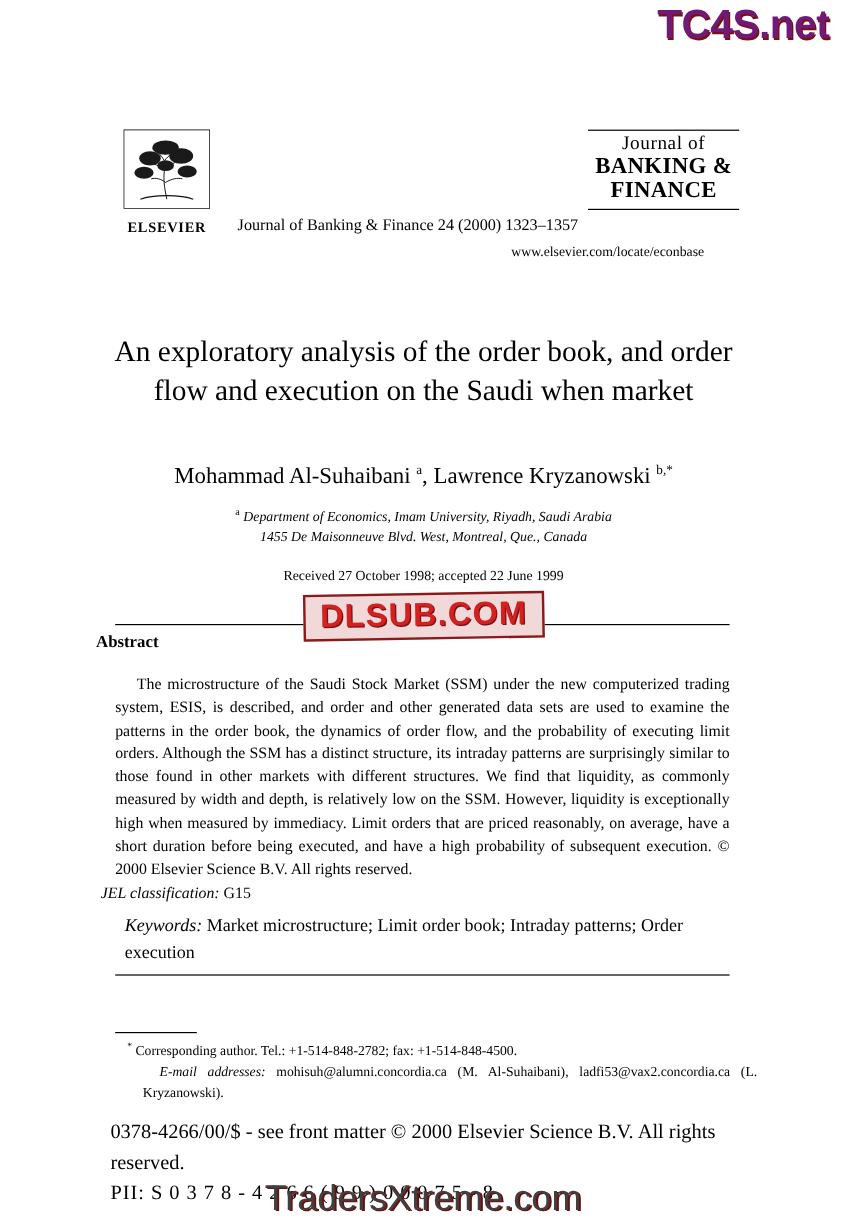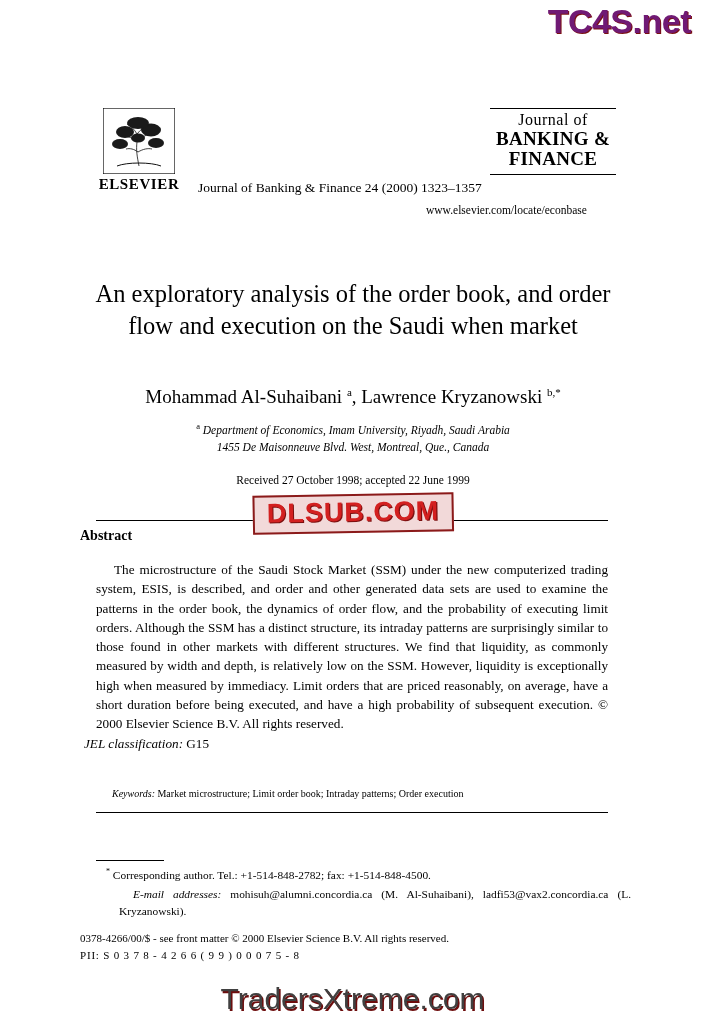--- a/index.html
+++ b/index.html
@@ -82,24 +82,24 @@
     text-align: center;
   }
   .tree-box {
     width: 72px;
     height: 66px;
     margin: 0 auto;
     position: relative;
   }
   .elsevier-word {
     font-family: "Liberation Serif", serif;
-    font-size: 15px;
+    font-size: 12px;
     font-weight: bold;
     letter-spacing: 0.6px;
-    margin-top: 2px;
+    margin-top: 8px;
   }
   .journal-ref {
     position: absolute;
     left: 102px;
     top: 72px;
     font-size: 13.5px;
     white-space: nowrap;
   }
   .journal-url {
     position: absolute;
@@ -193,26 +193,25 @@
   .jel {
     position: absolute;
     left: 84px;
     top: 736px;
     width: 512px;
     font-size: 13.2px;
   }
   .jel i { font-style: italic; }
   .keywords {
     position: absolute;
-    left: 112px;
+    left: 104px;
     top: 762px;
     width: 512px;
-    font-size: 10px;
+    font-size: 15px;
     line-height: 1.45;
-    margin-top: 25px;
   }
   .keywords i { font-style: italic; }
 
   
   .fn-rule {
     position: absolute;
     left: 96px;
     top: 860px;
     width: 68px;
     border-top: 0.8px solid #000;
@@ -235,24 +234,24 @@
     font-size: 11.4px;
     line-height: 1.5;
     text-align: justify;
     margin-left: 23px;
   }
   .fn-email i { font-style: italic; }
   .fn-email .indent { display: inline-block; width: 14px; }
 
   .issn {
     position: absolute;
-    left: 80px;
+    left: 92px;
     top: 930px;
     width: 512px;
-    font-size: 11px;
+    font-size: 17px;
     line-height: 1.5;
   }
   .pii { letter-spacing: 0.8px; }
 </style>
 </head>
 <body>
 
 <div class="page">
 
   <div class="masthead">

